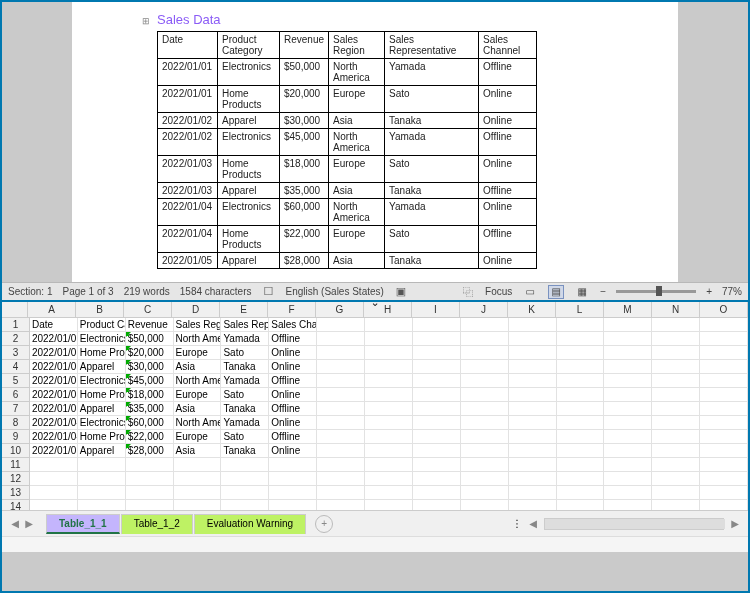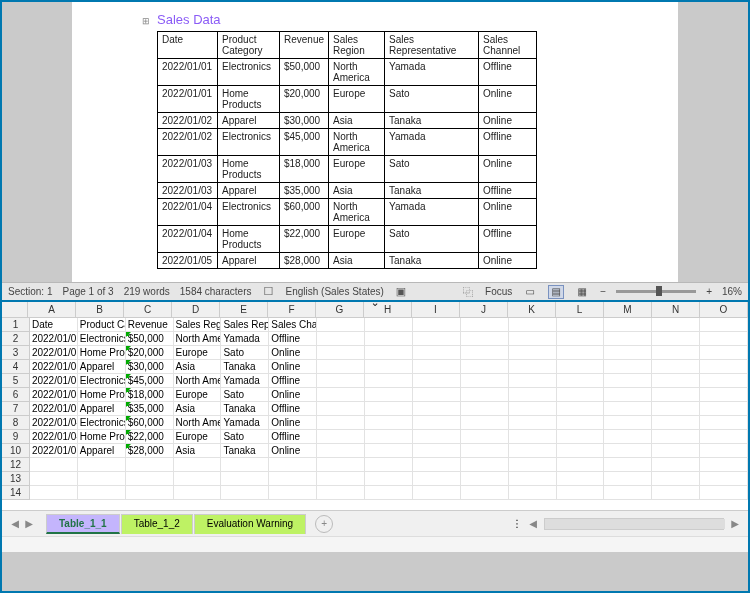--- a/index.html
+++ b/index.html
@@ -161,21 +161,21 @@
   <span class="icon">⿻</span>
   <span>Focus</span>
   <span class="view-btn">▭</span>
   <span class="view-btn active">▤</span>
   <span class="view-btn">▦</span>
   <span>−</span>
   <span class="zoom-slider">
       <span class="zoom-handle"></span>
     </span>
   <span>+</span>
-  <span>16%</span>
+  <span>77%</span>
 </div>
 
 <span class="divider-chevron">⌄</span>
 
 <div class="sheet-pane">
   <div class="col-headers">
     <div class="corner"></div>
     <div id="col-headers-inner" style="display:flex;">
         <div class="col-header">A</div>
         <div class="col-header">B</div>
@@ -369,20 +369,38 @@
         <div class="cell"></div>
         <div class="cell"></div>
         <div class="cell"></div>
         <div class="cell"></div>
         <div class="cell"></div>
         <div class="cell"></div>
         <div class="cell"></div>
         <div class="cell"></div>
       </div>
       <div class="sheet-row">
+        <div class="row-header">11</div>
+        <div class="cell"></div>
+        <div class="cell"></div>
+        <div class="cell"></div>
+        <div class="cell"></div>
+        <div class="cell"></div>
+        <div class="cell"></div>
+        <div class="cell"></div>
+        <div class="cell"></div>
+        <div class="cell"></div>
+        <div class="cell"></div>
+        <div class="cell"></div>
+        <div class="cell"></div>
+        <div class="cell"></div>
+        <div class="cell"></div>
+        <div class="cell"></div>
+      </div>
+      <div class="sheet-row">
         <div class="row-header">12</div>
         <div class="cell"></div>
         <div class="cell"></div>
         <div class="cell"></div>
         <div class="cell"></div>
         <div class="cell"></div>
         <div class="cell"></div>
         <div class="cell"></div>
         <div class="cell"></div>
         <div class="cell"></div>

